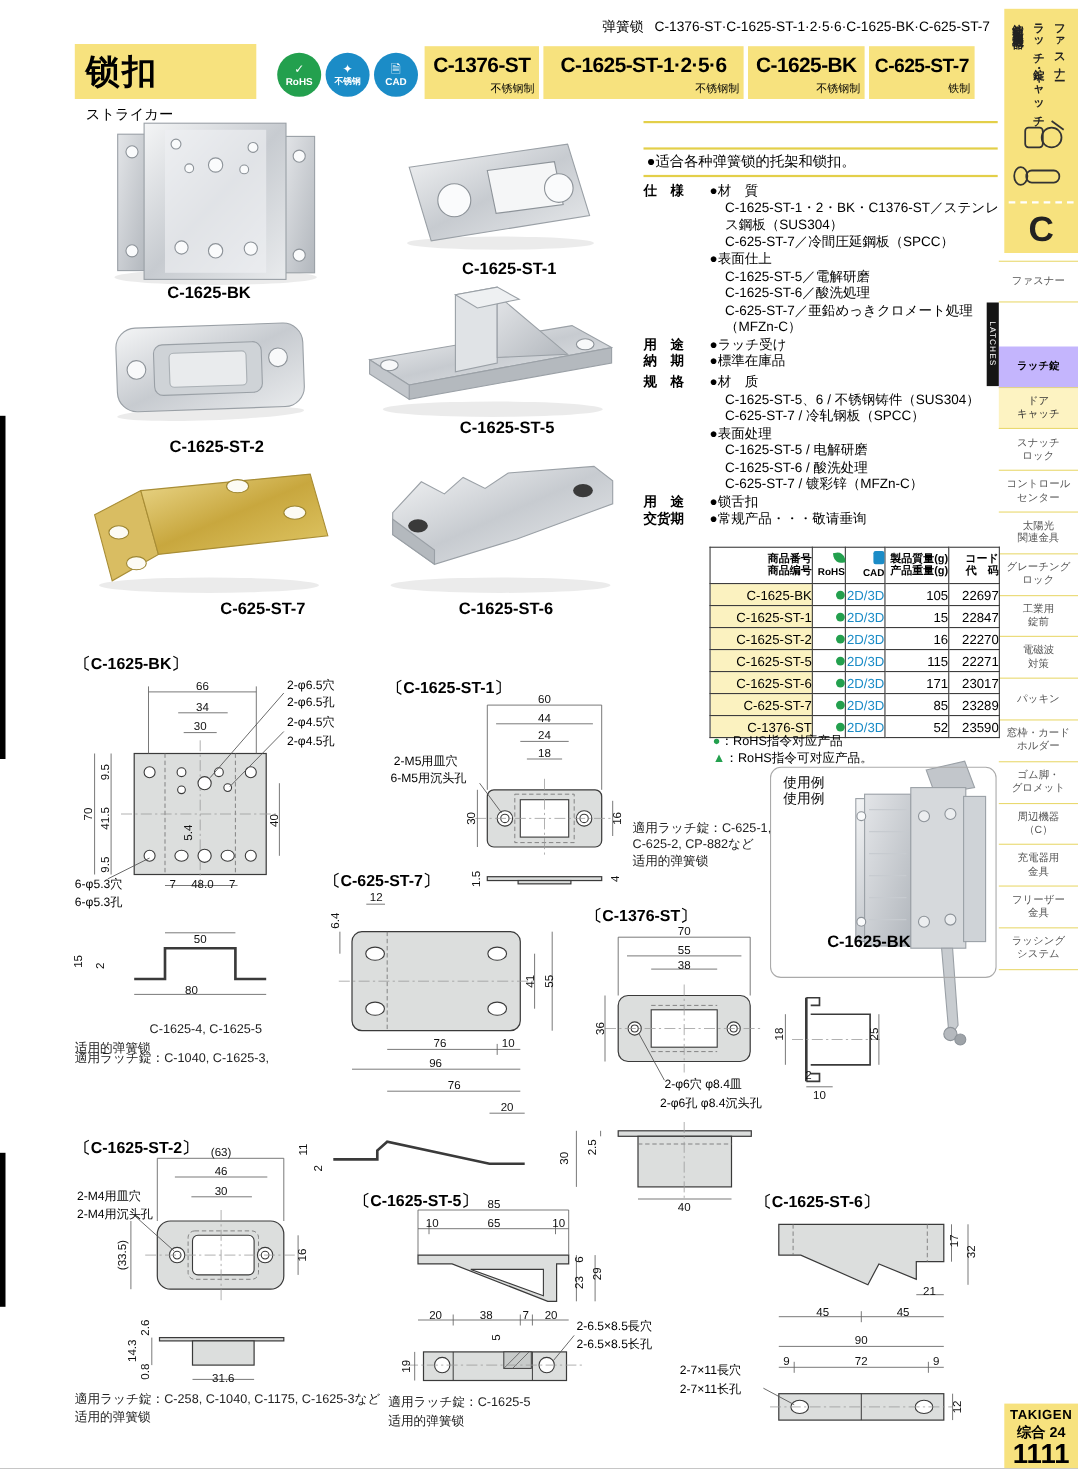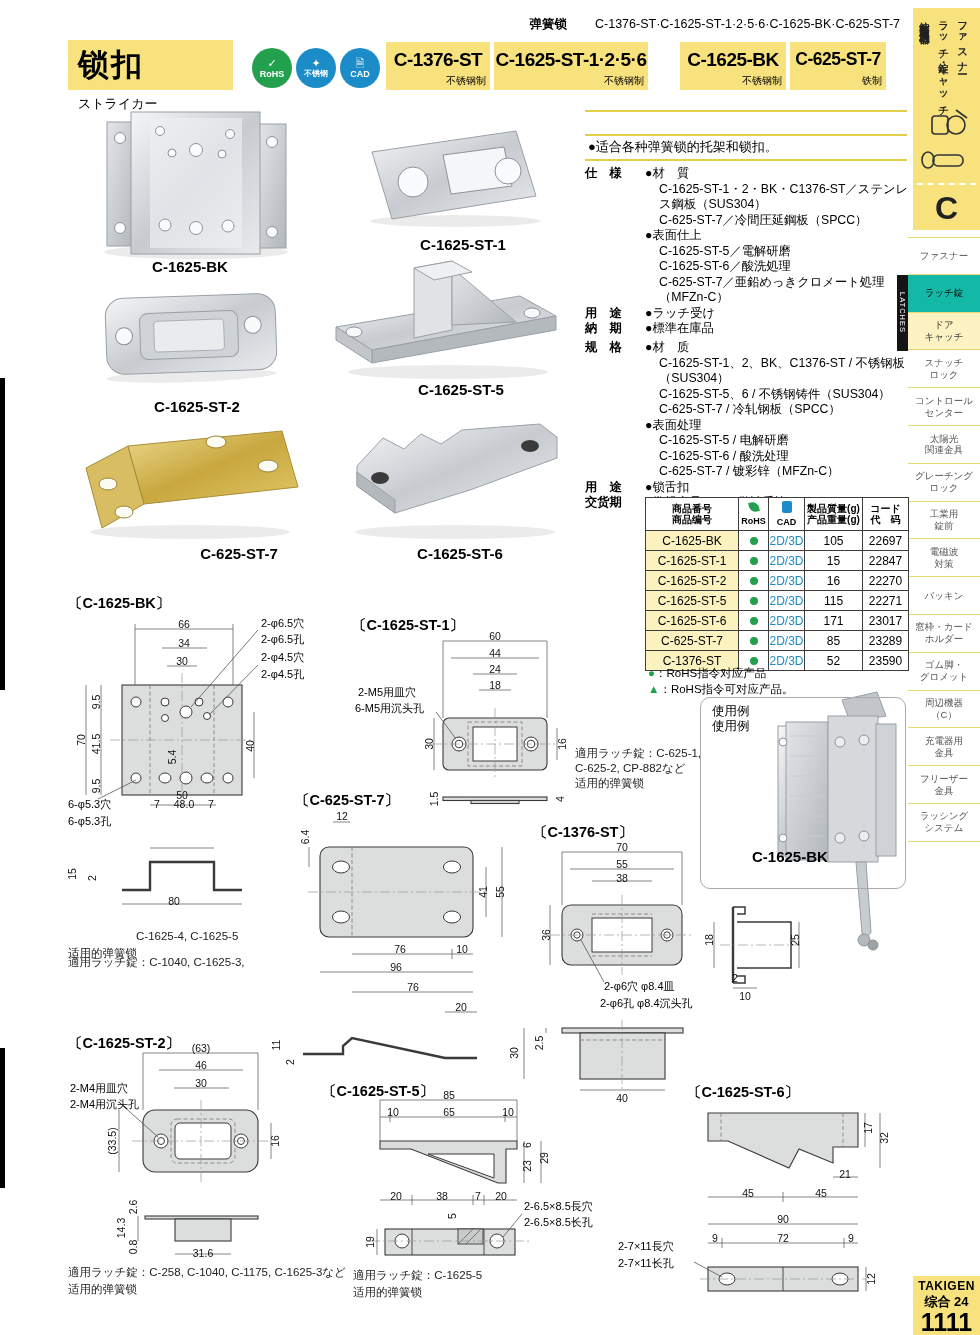--- a/index.html
+++ b/index.html
@@ -1,21 +1,21 @@
 <!DOCTYPE html>
 <html><head>
 <meta charset="utf-8">
 <style>
   html,body{margin:0;padding:0;background:#9a9a9a;}
   #page{position:relative;width:980px;height:1335px;background:#fff;margin:0 auto;
         font-family:"Liberation Sans","DejaVu Sans",sans-serif;overflow:hidden;}
   .abs{position:absolute;}
   
   .topline{position:absolute;top:16px;left:360px;width:540px;text-align:right;font-size:12.5px;color:#000;white-space:nowrap;}
-  .topline .cat{font-weight:bold;margin-right:28px;text-align:right;}
+  .topline .cat{font-weight:normal;margin-right:10px;text-align:right;}
   .titlebox{position:absolute;left:68px;top:40px;width:165px;height:50px;background:#f7e27e;}
   .title-zh{position:absolute;left:78px;top:44px;font-size:31px;font-weight:bold;color:#000;letter-spacing:2px;}
   .title-ja{position:absolute;left:78px;top:95px;font-size:13px;color:#000;}
   .badge{position:absolute;top:48px;width:40px;height:40px;border-radius:50%;color:#fff;
          display:flex;flex-direction:column;align-items:center;justify-content:center;line-height:1;}
   .badge.green{background:#23a04e;}
   .badge.blue{background:#1b8cc7;}
   .badge .bi{font-size:11px;}
   .badge .bt{font-size:9px;font-weight:bold;margin-top:1px;}
   .codebox{position:absolute;top:42px;height:48px;background:#f7e27e;}
@@ -23,41 +23,41 @@
   .codebox .note{position:absolute;right:4px;bottom:2px;font-size:10px;color:#000;}
   
   .sb-top{position:absolute;left:913px;top:8px;width:67px;height:222px;background:#f7e27e;}
   .vtext{position:absolute;writing-mode:vertical-rl;font-size:10.5px;font-weight:bold;color:#222;letter-spacing:1.5px;}
   .sb-dash{position:absolute;left:917px;top:183px;width:59px;border-top:2px dashed #fff;}
   .sb-c{position:absolute;left:913px;top:190px;width:67px;text-align:center;font-size:32px;font-weight:bold;color:#222;}
   .menu{position:absolute;left:908px;top:237px;width:72px;}
   .mi{height:37.8px;box-sizing:border-box;border-bottom:1px solid #e9d96f;display:flex;align-items:center;justify-content:center;
       font-size:9.5px;color:#555;text-align:center;white-space:pre-line;line-height:1.25;cursor:pointer;}
   .mi.first{border-top:1px solid #e9d96f;}
-  .mi.active{background:#14b8a6;color:#000;font-weight:normal;}
+  .mi.active{background:#c4b5fd;color:#000;font-weight:bold;margin-top:40px;}
   .mi.sub{background:#fdf3c2;color:#333;}
   .latches{position:absolute;left:897px;top:275px;width:11px;height:76px;background:#151515;color:#fff;
            writing-mode:vertical-rl;font-size:7.5px;letter-spacing:1px;display:flex;align-items:center;justify-content:center;}
   .footer{position:absolute;left:913px;top:1276px;width:67px;height:59px;background:#f7e27e;text-align:center;color:#000;}
   .footer .f1{font-size:12px;font-weight:bold;letter-spacing:0.5px;margin-top:3px;}
   .footer .f2{font-size:13px;font-weight:bold;}
   .footer .f3{font-size:25px;font-weight:bold;line-height:0.9;}
   .edgebar{position:absolute;left:0;width:5px;background:#000;}
   
   .feat-head{position:absolute;left:585px;top:93px;width:322px;text-align:center;font-size:14.5px;font-weight:bold;letter-spacing:10px;color:#000;}
   .ysep{position:absolute;left:585px;width:322px;height:2px;background:#e3cf49;}
   .feat-item{position:absolute;left:588px;width:318px;font-size:13px;color:#000;line-height:1.25;}
   .specblk{position:absolute;left:585px;width:324px;font-size:12.3px;color:#000;line-height:15.5px;}
   .srow{display:flex;}
   .slab{width:60px;font-weight:bold;flex:none;}
   .sind{margin-left:74px;}
   
   .tblwrap{position:absolute;left:645px;top:497px;}
   table.spec{border-collapse:collapse;}
-  table.spec th,table.spec td{border:1px solid #3d3d3d;padding:0;text-align:center;vertical-align:middle;}
+  table.spec th,table.spec td{border:1px solid #3d3d3d;padding:0;text-align:right;vertical-align:middle;}
   table.spec th{height:32px;font-size:10px;line-height:1.15;background:#fff;color:#000;}
   th.dark{background:#4a4a4a;color:#fff;font-size:10.5px;width:92px;}
   col.c-ro{width:30px;} col.c-ca{width:36px;} col.c-wt{width:58px;} col.c-cd{width:46px;}
   table.spec td{height:19px;font-size:12px;}
   td.prod{background:#fbf2c0;font-size:11.5px;}
   td.wt{text-align:right;padding-right:9px;}
   .dot{display:inline-block;width:8px;height:8px;border-radius:50%;background:#23a04e;}
   td.cad2d{color:#1b8cc7;font-size:8.5px;cursor:pointer;}
   .leaf{display:inline-block;width:10px;height:10px;background:#23a04e;border-radius:0 70% 0 70%;transform:rotate(-10deg);}
   .cadic{display:inline-block;width:10px;height:12px;background:#1b8cc7;border-radius:2px;}
@@ -413,21 +413,21 @@
   </div>
   <div class="badge blue" style="left:340px">
     <span class="bi">🗎</span>
     <span class="bt">CAD</span>
   </div>
 
   <div class="codebox" style="left:386px;width:104px">
     <div class="code">C-1376-ST</div>
     <div class="note">不锈钢制</div>
   </div>
-  <div class="codebox" style="left:494px;width:154px">
+  <div class="codebox" style="left:494px;width:182px">
     <div class="code">C-1625-ST-1·2·5·6</div>
     <div class="note">不锈钢制</div>
   </div>
   <div class="codebox" style="left:680px;width:106px">
     <div class="code">C-1625-BK</div>
     <div class="note">不锈钢制</div>
   </div>
   <div class="codebox" style="left:790px;width:96px">
     <div class="code" style="font-size:17.5px">C-625-ST-7</div>
     <div class="note">铁制</div>
@@ -522,21 +522,20 @@
         <span class="slab">納　期</span>
         <span>●標準在庫品</span>
       </div>
   </div>
 
   <div class="specblk" style="top:340px">
     <div class="srow">
         <span class="slab">规　格</span>
         <span>●材　质</span>
       </div>
-    <div class="sind">C-1625-ST-1、2、BK、C1376-ST / 不锈钢板（SUS304）</div>
     <div class="sind">C-1625-ST-5、6 / 不锈钢铸件（SUS304）</div>
     <div class="sind">C-625-ST-7 / 冷轧钢板（SPCC）</div>
     <div style="margin-left:60px">●表面处理</div>
     <div class="sind">C-1625-ST-5 / 电解研磨</div>
     <div class="sind">C-1625-ST-6 / 酸洗处理</div>
     <div class="sind">C-625-ST-7 / 镀彩锌（MFZn-C）</div>
     <div class="srow">
         <span class="slab">用　途</span>
         <span>●锁舌扣</span>
       </div>
@@ -635,21 +634,21 @@
   <span class="dim v" style="left:96px;top:744px">41.5</span>
   <span class="dim v" style="left:96px;top:786px">9.5</span>
   <span class="dim v" style="left:81px;top:740px">70</span>
   <span class="dim v" style="left:172px;top:757px">5.4</span>
   <span class="dim v" style="left:250px;top:746px">40</span>
   <div class="callout" style="left:68px;top:798px">6-φ5.3穴</div>
   <div class="callout" style="left:68px;top:815px">6-φ5.3孔</div>
   <span class="dim c" style="left:157px;top:799px">7</span>
   <span class="dim c" style="left:184px;top:799px">48.0</span>
   <span class="dim c" style="left:211px;top:799px">7</span>
-  <span class="dim c" style="left:182px;top:790px">50</span>
+  <span class="dim c" style="left:182px;top:849px">50</span>
   <span class="dim c" style="left:174px;top:896px">80</span>
   <span class="dim v" style="left:72px;top:874px">15</span>
   <span class="dim v" style="left:92px;top:878px">2</span>
   <div class="applytxt" style="left:68px;top:955px">適用ラッチ錠：C-1040, C-1625-3,</div>
   <div class="applytxt" style="left:136px;top:929px">C-1625-4, C-1625-5</div>
   <div class="applytxt" style="left:68px;top:946px">适用的弹簧锁</div>
 
   <div class="dtitle" style="left:352px;top:616px">〔C-1625-ST-1〕</div>
   <span class="dim c" style="left:495px;top:631px">60</span>
   <span class="dim c" style="left:495px;top:648px">44</span>

